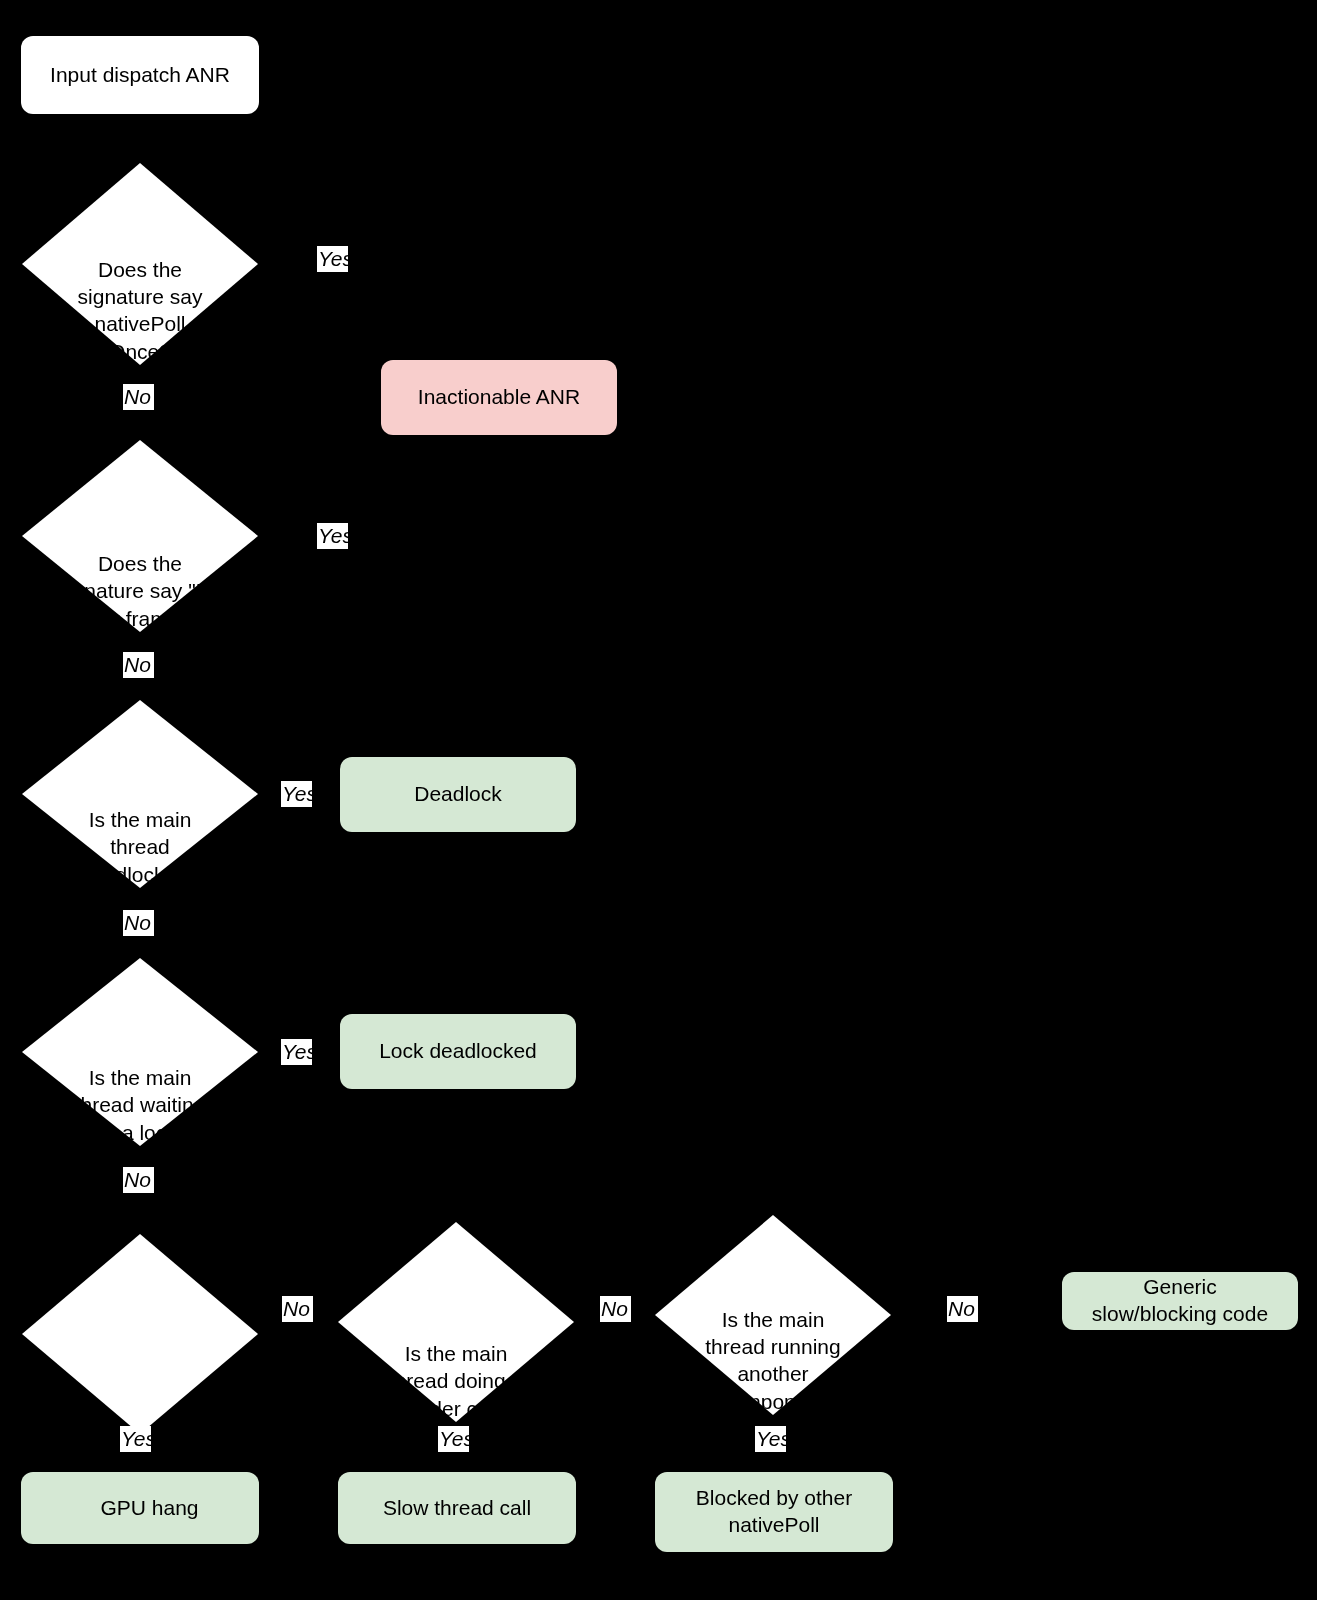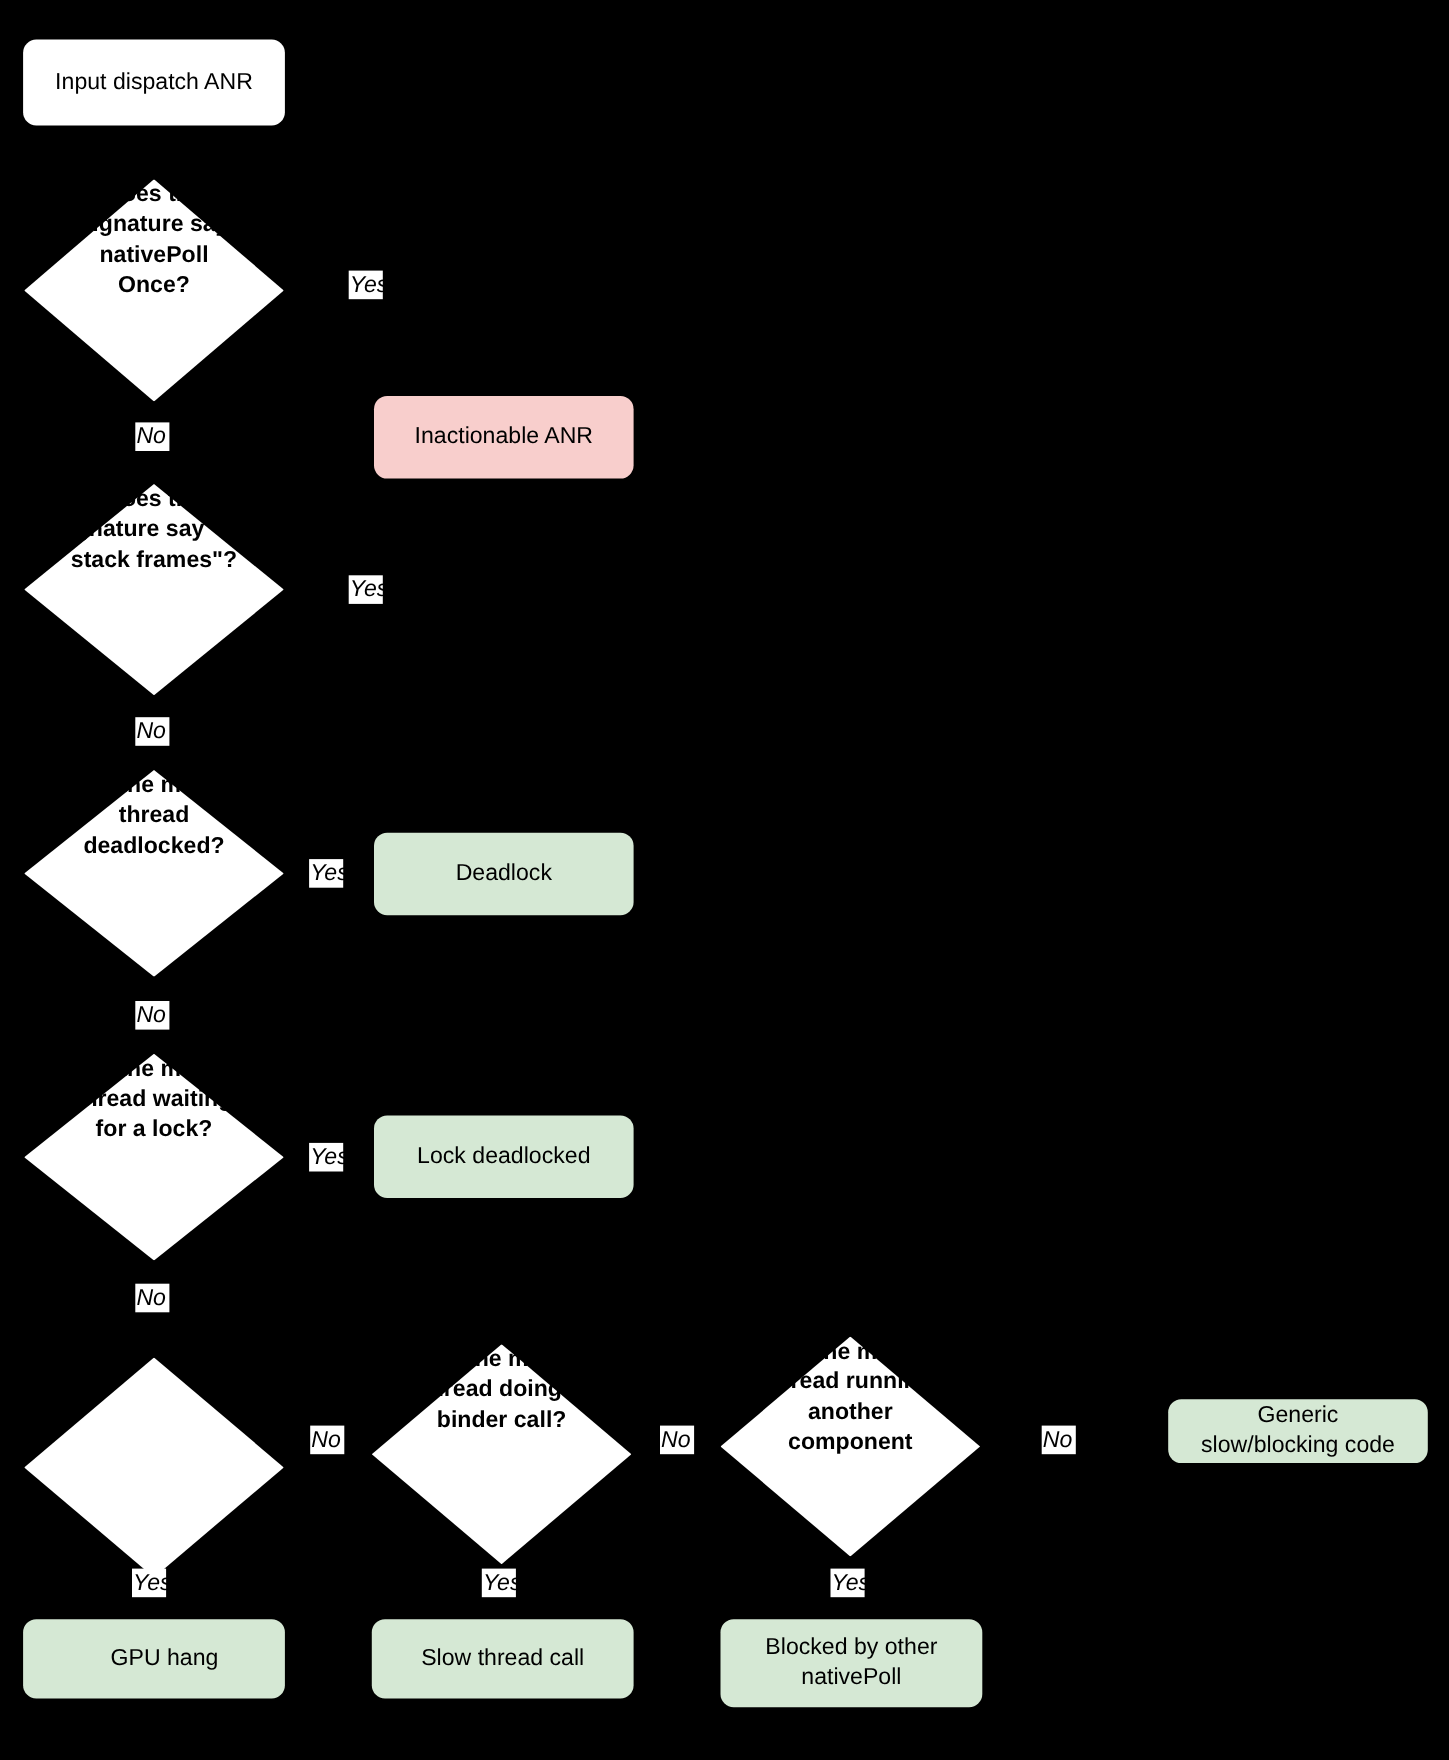--- a/index.html
+++ b/index.html
@@ -27,30 +27,29 @@
     align-items: center;
     justify-content: center;
     text-align: center;
     color: #000000;
     font-size: 21px;
     line-height: 1.28;
     padding: 4px 8px;
     white-space: pre-line;
   }
   .node.white  { background: #ffffff; }
-  .node.pink   { background: #f8cecc; }
+  .node.pink   { background: #f8cecc; margin-left: 41px; }
   .node.green  { background: #d5e8d4; }
 
   
   .diamond {
     position: absolute;
     display: flex;
-    align-items: flex-start;
+    align-items: flex-end;
     justify-content: center;
-    font-weight: bold;
   }
   .diamond .shape {
     position: absolute;
     left: 0;
     top: 0;
     width: 100%;
     height: 100%;
     background: #ffffff;
     clip-path: polygon(50% 0%, 100% 50%, 50% 100%, 0% 50%);
   }

